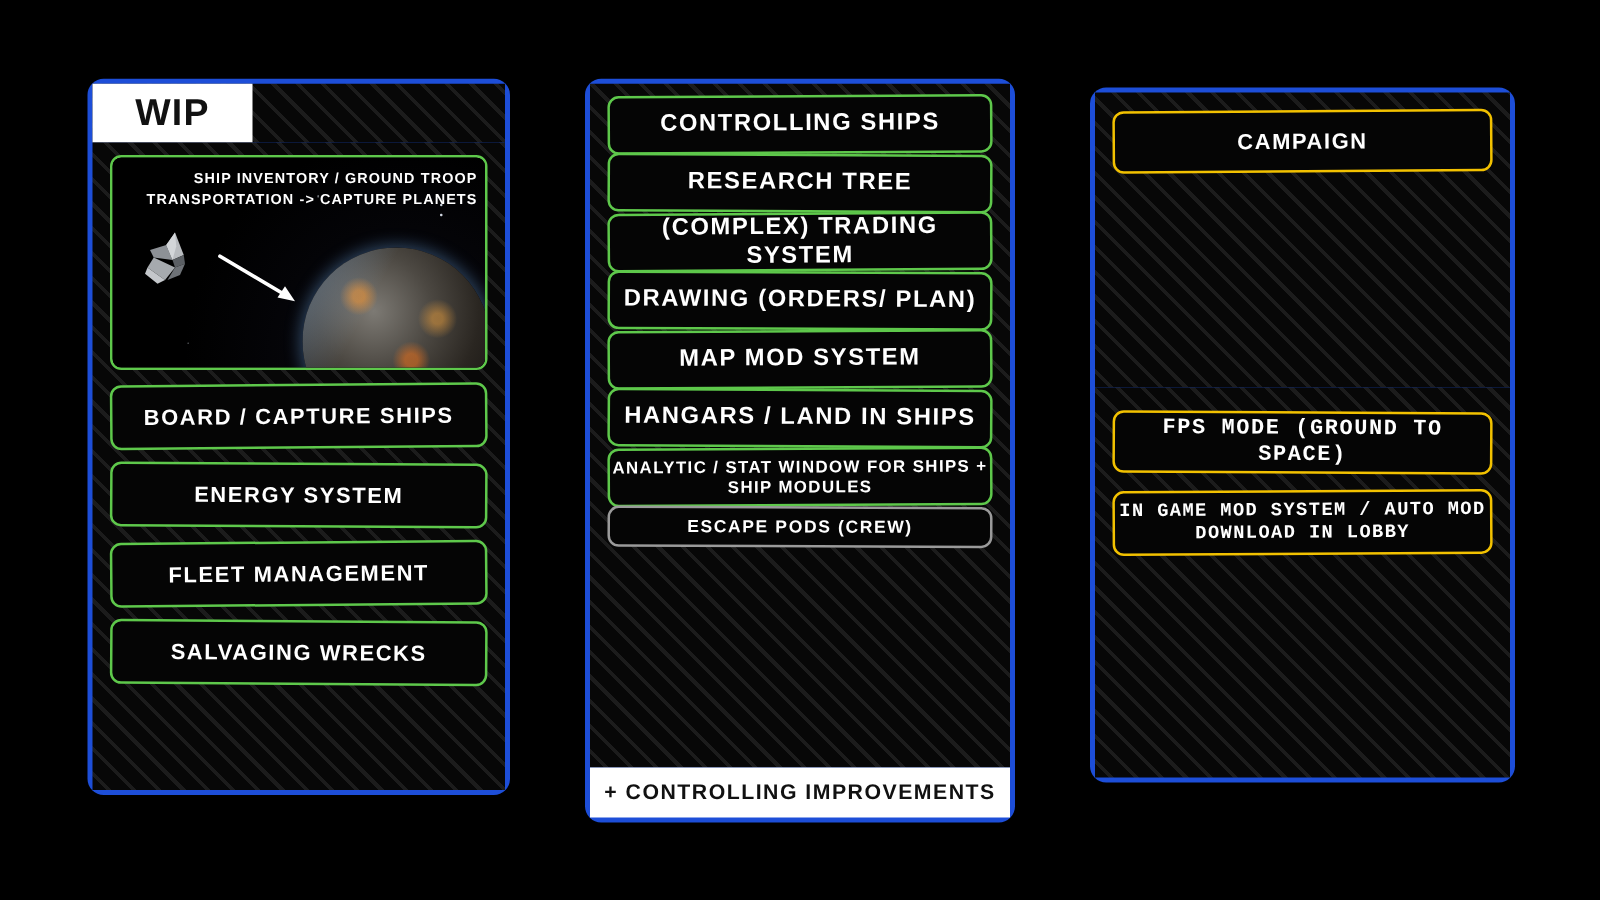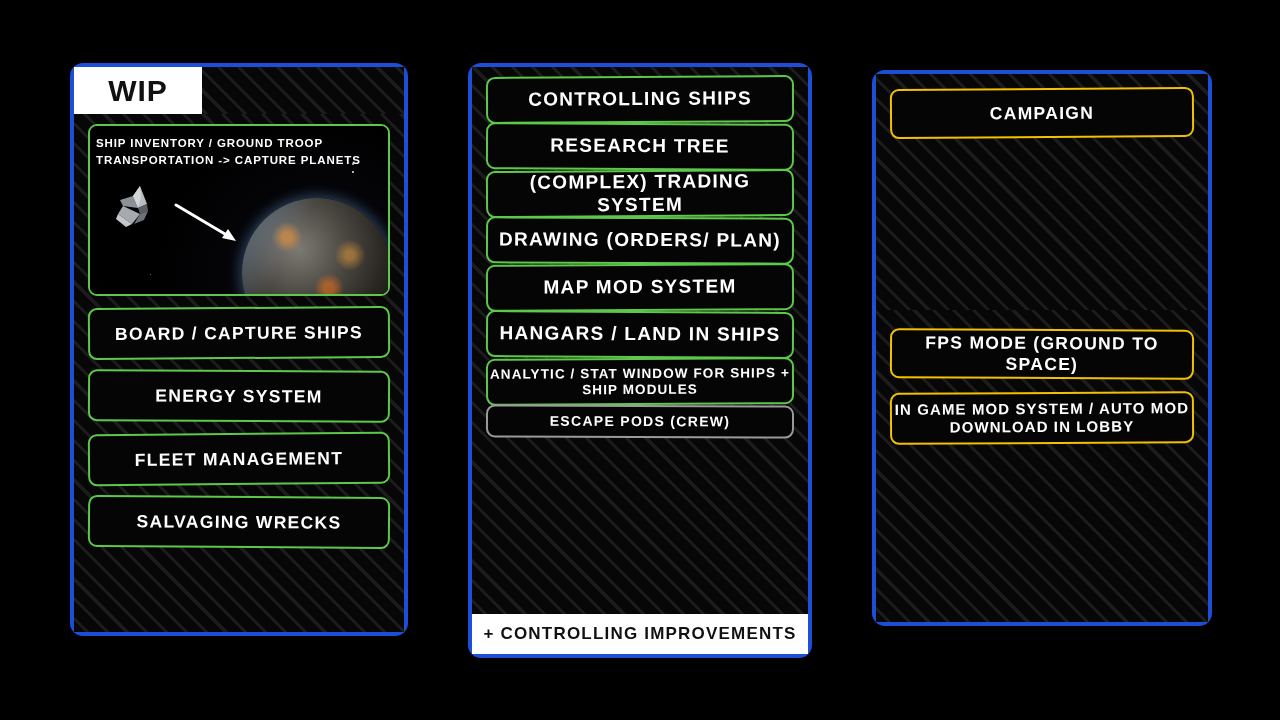--- a/index.html
+++ b/index.html
@@ -101,21 +101,21 @@
     border-radius:9px;
     height:172px;
     flex:0 0 auto;
     position:relative;
     overflow:hidden;
     background:#000;
   }
   .imgtile .caption{
     position:absolute;left:0;right:0;top:9px;
     color:#fff;font-weight:700;font-size:11.5px;
-    letter-spacing:0.9px;text-align:left;line-height:1.45;
+    letter-spacing:0.9px;text-align:right;line-height:1.45;
     z-index:4;
     padding:0 6px;
   }
   .space{
     position:absolute;inset:0;
     background:radial-gradient(circle at 78% 96%, #0a0a12 0%, #000 62%);
   }
   .planet{
     position:absolute;
     right:-4px;bottom:-54px;
@@ -170,21 +170,21 @@
 
   
   #card3{left:872px;top:70px;width:340px;height:556px;}
   #card3 .header{height:38px;font-size:15.5px;letter-spacing:1.1px;}
   #card3 .sec{
     padding:14px 14px 14px 14px;
     display:flex;flex-direction:column;gap:13px;
     flex:0 0 auto;
   }
   #card3 .sec.top{height:236px;}
-  #card3 .sec.bottom{flex:1 1 auto;padding-top:19px;}
+  #card3 .sec.bottom{flex:1 1 auto;padding-top:19px;font-family:Liberation Mono, monospace;}
   #card3 .item{height:50px;font-size:17.5px;}
   #card3 .item.two{height:52px;font-size:15px;letter-spacing:1.1px;}
   #card3 .g0{transform:rotate(-0.4deg);}
   #card3 .g1{transform:rotate(0.3deg);}
   #card3 .g2{transform:rotate(-0.35deg);}
 </style>
 </head>
 <body>
 
 <div class="board">

